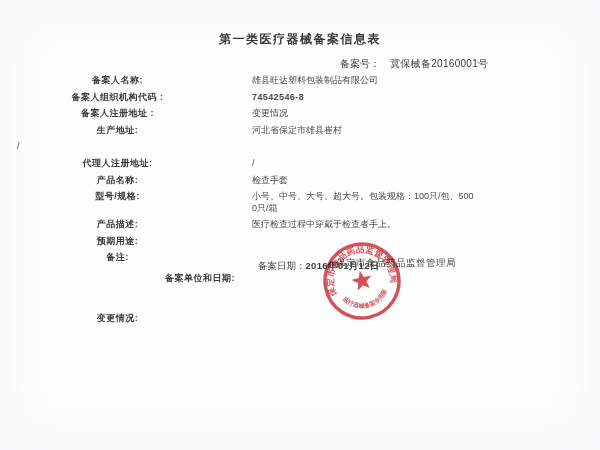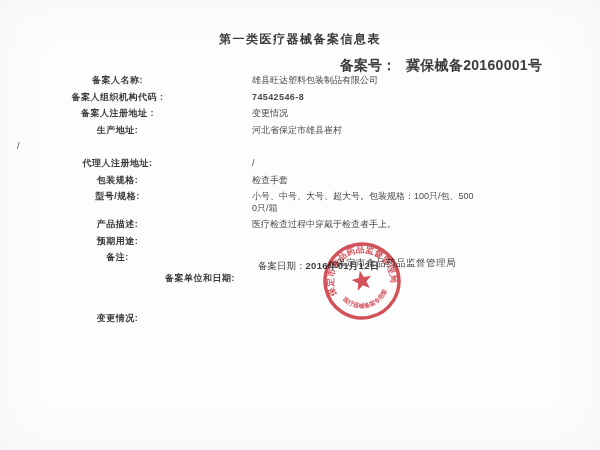--- a/index.html
+++ b/index.html
@@ -14,21 +14,21 @@
     box-shadow: inset 0 0 55px rgba(120,120,130,0.06);
     color:#454545;
   }
   .title {
     position:absolute; top:31px; left:0; width:100%;
     text-align:center; font-size:12px; font-weight:bold;
     letter-spacing:1.5px; color:#3a3a3a;
   }
   .record-no {
     position:absolute; top:57px; left:340px;
-    font-size:14px; font-weight:bold; color:#3c3c3c;
+    font-size:10px; font-weight:normal; color:#3c3c3c;
   }
   .record-no .val { margin-left:10px; letter-spacing:0.3px; }
   .fields { position:absolute; top:75px; left:0; width:600px; }
   .row { display:flex; margin-bottom:5.2px; }
   .row .label {
     width:235px; text-align:center; font-weight:bold;
     font-size:9px; line-height:11.4px; color:#3b3b3b;
     letter-spacing:0.5px; flex:none;
   }
   .row .value {
@@ -86,21 +86,21 @@
       <div class="value">河北省保定市雄县崔村</div>
     </div>
     <div class="row">
       <div class="value">/</div>
     </div>
     <div class="row">
       <div class="label">代理人注册地址:</div>
       <div class="value">/</div>
     </div>
     <div class="row">
-      <div class="label">包装规格:</div>
+      <div class="label">产品名称:</div>
       <div class="value">检查手套</div>
     </div>
     <div class="row">
       <div class="label">型号/规格:</div>
       <div class="value">小号、中号、大号、超大号。包装规格：100只/包、5000只/箱</div>
     </div>
     <div class="row">
       <div class="label">产品描述:</div>
       <div class="value">医疗检查过程中穿戴于检查者手上。</div>
     </div>

